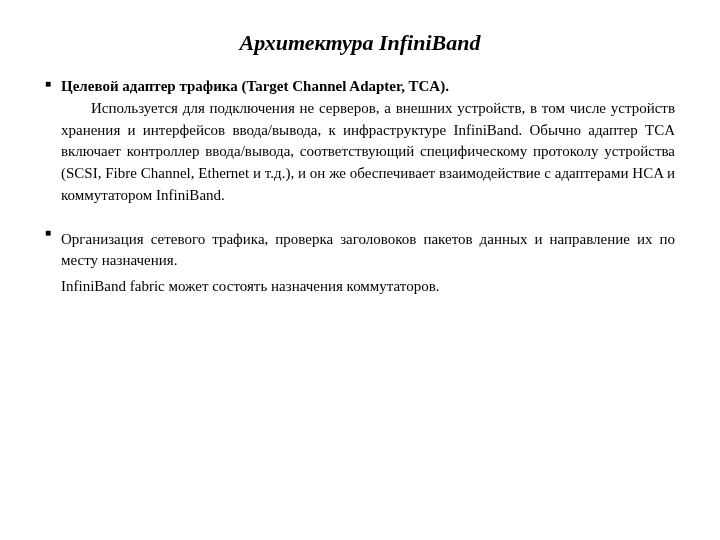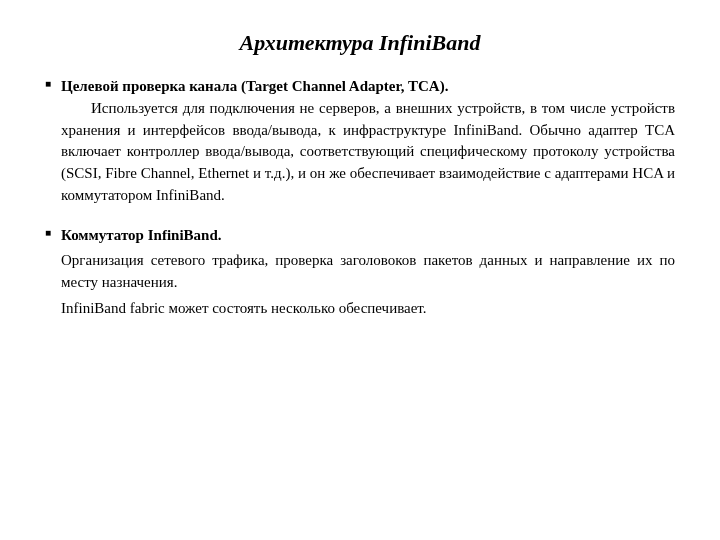--- a/index.html
+++ b/index.html
@@ -87,29 +87,28 @@
 
 <div class="page">
   <div class="title">Архитектура InfiniBand</div>
 
   <div class="content">
     <ul class="main-list">
 
       <li>
         <span class="bullet">■</span>
         <div class="item-content">
-          <span class="item-header">Целевой проверка канала (Target Channel Adapter, TCA).</span>
+          <span class="item-header">Целевой адаптер трафика (Target Channel Adapter, TCA).</span>
           <p class="para">Используется для подключения не серверов, а внешних устройств, в том числе устройств хранения и интерфейсов ввода/вывода, к инфраструктуре InfiniBand. Обычно адаптер TCA включает контроллер ввода/вывода, соответствующий специфическому протоколу устройства (SCSI, Fibre Channel, Ethernet и т.д.), и он же обеспечивает взаимодействие с адаптерами HCA и коммутатором InfiniBand.</p>
         </div>
       </li>
 
       <li>
         <span class="bullet">■</span>
         <div class="item-content">
-          <span class="item-header">Коммутатор InfiniBand.</span>
           <p class="para-noindent">Организация сетевого трафика, проверка заголовоков пакетов данных и направление их по месту назначения.</p>
-          <p class="para-noindent">InfiniBand fabric может состоять несколько обеспечивает.</p>
+          <p class="para-noindent">InfiniBand fabric может состоять назначения коммутаторов.</p>
         </div>
       </li>
 
     </ul>
   </div>
 </div>
 
 </body></html>

